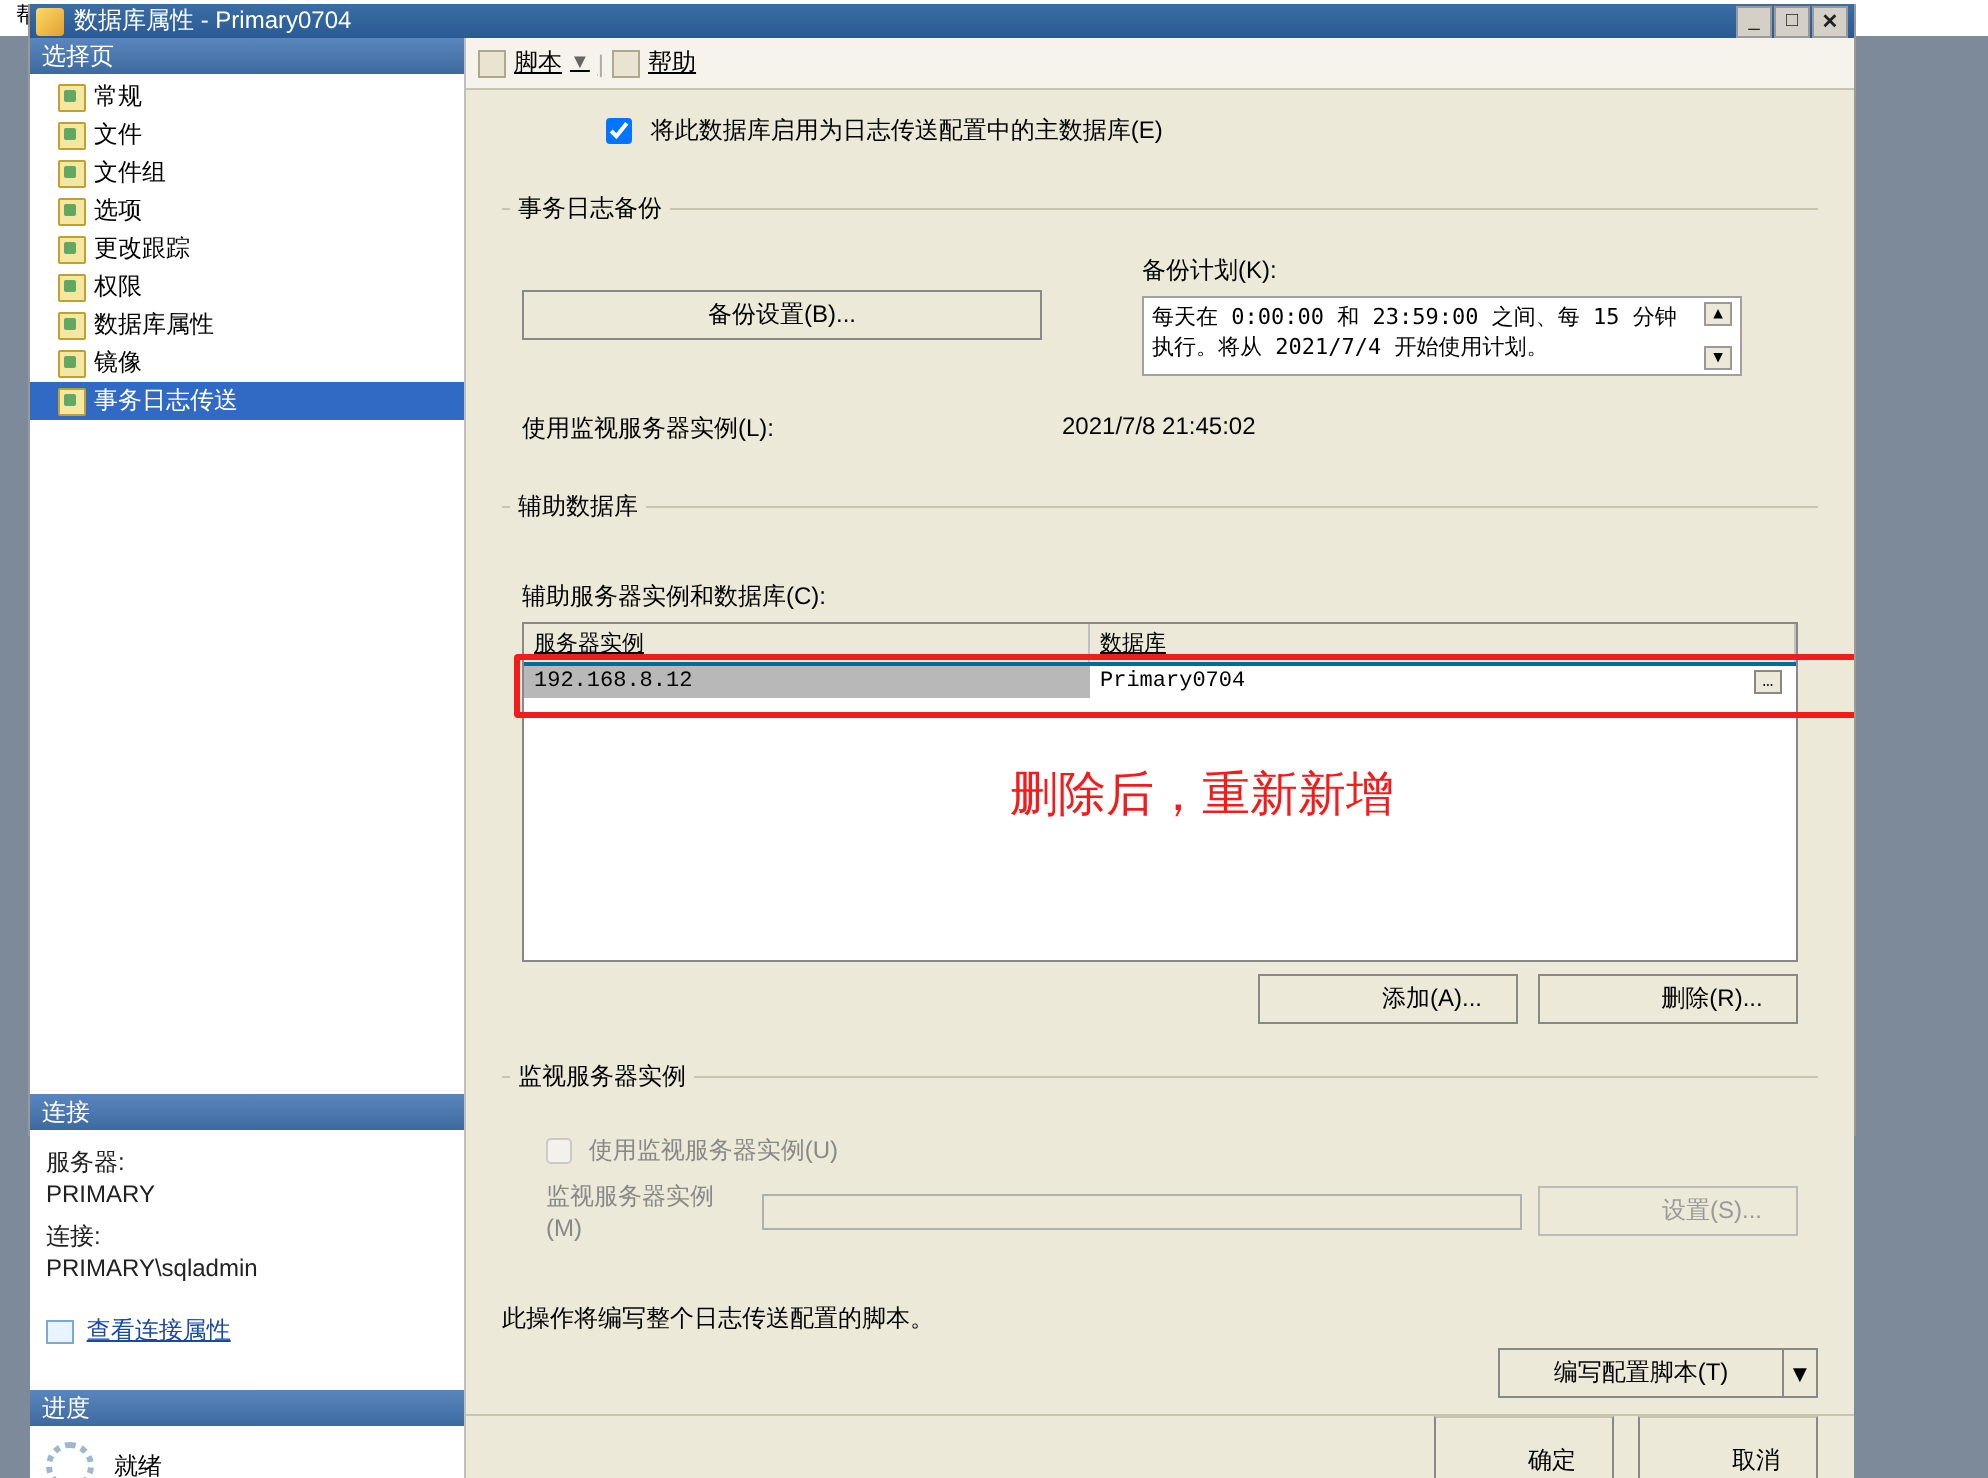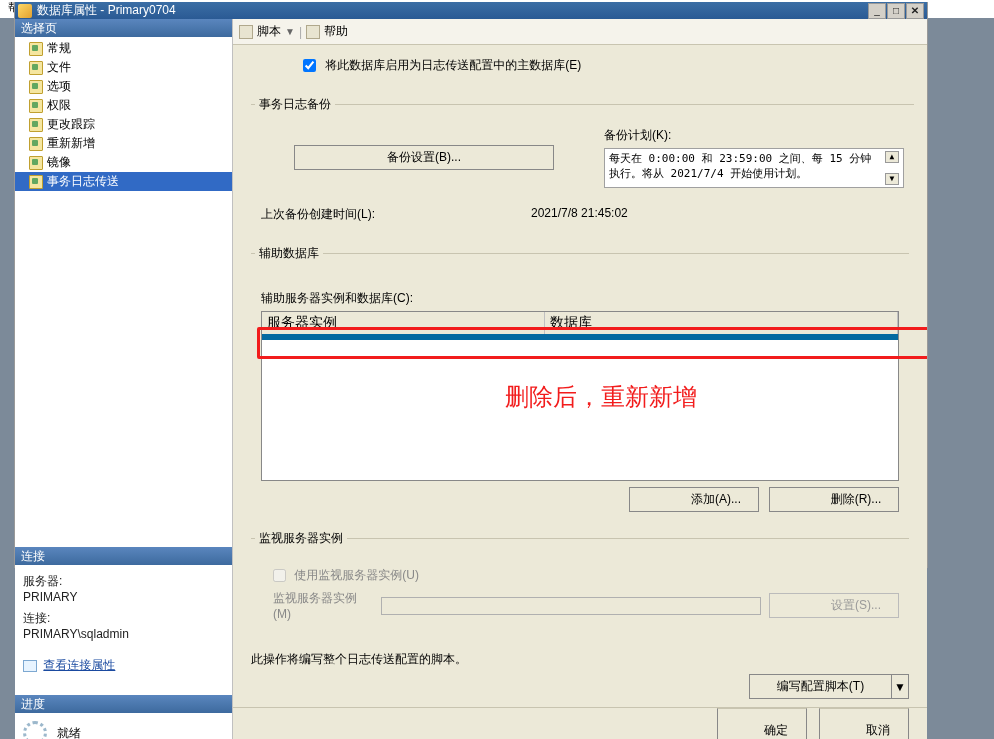--- a/index.html
+++ b/index.html
@@ -32,21 +32,21 @@
 .conn-block .lbl { color: #222; margin-top: 4px; }
 .conn-block .val { color: #222; margin-bottom: 6px; }
 .viewlink { color: #1a4aa0; text-decoration: underline; cursor: pointer; margin-top: 6px; display: inline-block; }
 .link-icon { display: inline-block; width: 14px; height: 12px; background: #e8f4ff; border: 1px solid #7da8d1; vertical-align: middle; margin-right: 3px; }
 
 .progress-block { padding: 8px; font-size: 12px; }
 .prog-row { display: flex; align-items: center; gap: 10px; }
 .prog-circle { width: 24px; height: 24px; border: 3px dotted #9cb8cc; border-radius: 50%; }
 
 .rightpane { flex: 1; background: #ece9d8; display: flex; flex-direction: column; min-width: 0; }
-.toolbar { height: 26px; background: #f5f3eb; border-bottom: 1px solid #c8c4b0; display: flex; align-items: center; padding: 0 6px; gap: 4px; font-size: 12px; }
+.toolbar { height: 26px; background: #f5f3eb; border-bottom: 1px solid #c8c4b0; display: flex; align-items: center; padding: 0 6px; gap: 4px; font-size: 12px; text-decoration: underline; }
 .tool-icon { width: 14px; height: 14px; background: #e8e4d0; border: 1px solid #b0a88c; display: inline-block; vertical-align: middle; }
 .tool-sep { font-size: 10px; color: #666; }
 
 .content { flex: 1; padding: 12px 18px 8px 18px; overflow: hidden; position: relative; }
 .chk-row { margin: 0 0 22px 12px; padding-left: 40px; }
 .chk-row input { margin-right: 6px; vertical-align: middle; }
 fieldset.grp { border: 1px solid #c8c4b0; border-left: none; border-right: none; border-bottom: none; padding: 14px 10px 10px 10px; margin-bottom: 12px; }
 fieldset.grp legend { padding: 0 4px; font-size: 12px; margin-left: -6px; }
 
 .row2 { display: flex; gap: 30px; }
@@ -63,21 +63,21 @@
 .schedule-box .txt { flex: 1; }
 .schedule-box .scroll { width: 14px; display: flex; flex-direction: column; justify-content: space-between; }
 .schedule-box .sbtn { height: 12px; background: #ece9d8; border: 1px solid #999; font-size: 8px; text-align: center; line-height: 10px; }
 
 .datarow { display: flex; margin-top: 18px; }
 .datarow .k { flex: 0 0 270px; }
 .datarow .v { flex: 1; }
 
 .table-area { position: relative; }
 .table-box { border: 1px solid #888; background: #fff; height: 170px; margin-top: 2px; }
-.table-hdr { display: flex; background: #ece9d8; border-bottom: 6px solid #0369a1; font-size: 14px; text-decoration: underline; }
+.table-hdr { display: flex; background: #ece9d8; border-bottom: 2px solid #0369a1; font-size: 11px; text-decoration: underline; }
 .th { padding: 2px 5px; border-right: 1px solid #c0c0c0; }
 .th1 { width: 283px; }
 .th2 { flex: 1; }
 .tbody-row { display: flex; font-family: "Courier New", monospace; font-size: 11px; background: #b8b8b8; }
 .td { padding: 2px 5px; }
 .td1 { width: 283px; }
 .td2 { flex: 1; background: #fff; display: flex; align-items: center; }
 .td2 .ell { margin-left: auto; width: 14px; height: 12px; background: #ece9d8; border: 1px solid #888; font-size: 9px; text-align: center; line-height: 10px; margin-right: 2px; }
 
 .red-box { position: absolute; border: 3px solid #f21c1c; pointer-events: none; border-radius: 2px; }
@@ -126,33 +126,37 @@
           <div class="navitem">
               <span class="nav-icon"></span>
               <span>常规</span>
             </div>
           <div class="navitem">
               <span class="nav-icon"></span>
               <span>文件</span>
             </div>
           <div class="navitem">
               <span class="nav-icon"></span>
+              <span>文件组</span>
+            </div>
+          <div class="navitem">
+              <span class="nav-icon"></span>
               <span>选项</span>
             </div>
           <div class="navitem">
               <span class="nav-icon"></span>
+              <span>更改跟踪</span>
+            </div>
+          <div class="navitem">
+              <span class="nav-icon"></span>
               <span>权限</span>
             </div>
           <div class="navitem">
               <span class="nav-icon"></span>
-              <span>更改跟踪</span>
-            </div>
-          <div class="navitem">
-              <span class="nav-icon"></span>
-              <span>重新新增</span>
+              <span>数据库属性</span>
             </div>
           <div class="navitem">
               <span class="nav-icon"></span>
               <span>镜像</span>
             </div>
           <div class="navitem sel">
               <span class="nav-icon"></span>
               <span>事务日志传送</span>
             </div>
         </div>
@@ -189,49 +193,56 @@
 
         <div class="content">
           <div class="chk-row">
             <input type="checkbox" checked="" style="">
             <label>将此数据库启用为日志传送配置中的主数据库(E)</label>
           </div>
 
           <fieldset class="grp">
             <legend>事务日志备份</legend>
             <div class="row2">
-              <div class="col" style="flex:0 0 280px;padding-top:18px;margin-left:33px;">
+              <div class="col" style="flex:0 0 280px;padding-top:18px;">
                 <button class="btn wide">备份设置(B)...</button>
               </div>
               <div class="col">
                 <div class="sublabel">备份计划(K):</div>
                 <div class="schedule-box">
                   <div class="txt">每天在 0:00:00 和 23:59:00 之间、每 15 分钟 执行。将从 2021/7/4 开始使用计划。</div>
                   <div class="scroll">
                       <div class="sbtn">▲</div>
                       <div class="sbtn">▼</div>
                     </div>
                 </div>
               </div>
             </div>
             <div class="datarow">
-              <div class="k">上次备份创建时间(L):</div>
+              <div class="k">使用监视服务器实例(L):</div>
               <div class="v">2021/7/8 21:45:02</div>
             </div>
           </fieldset>
 
           <fieldset class="grp" style="padding-bottom:6px;">
             <legend>辅助数据库</legend>
             <div class="sublabel" style="margin-top:14px;">辅助服务器实例和数据库(C):</div>
             <div class="table-area">
               <div class="table-box">
                 <div class="table-hdr">
                   <div class="th th1">服务器实例</div>
                   <div class="th th2">数据库</div>
                 </div>
+                <div class="tbody-row">
+                  <div class="td td1">192.168.8.12</div>
+                  <div class="td td2">
+                      <span>Primary0704</span>
+                      <span class="ell">…</span>
+                    </div>
+                </div>
               </div>
               <div class="red-box rb1"></div>
               <div class="annotation ann1">删除后，重新新增</div>
             </div>
             <div class="row-btns">
               <button class="btn small">添加(A)...</button>
               <button class="btn small">删除(R)...</button>
             </div>
           </fieldset>
 

